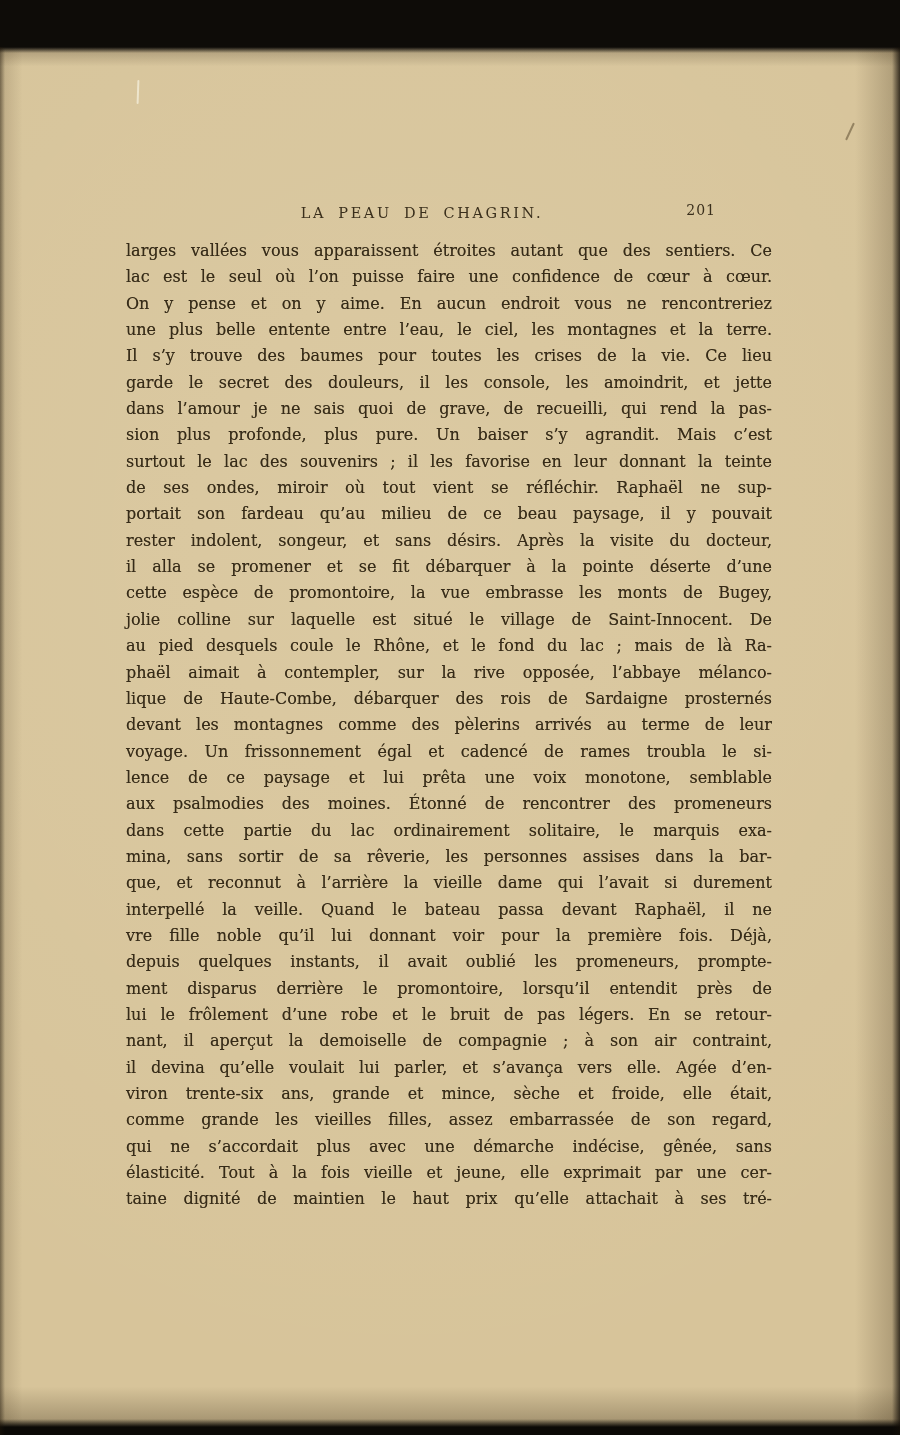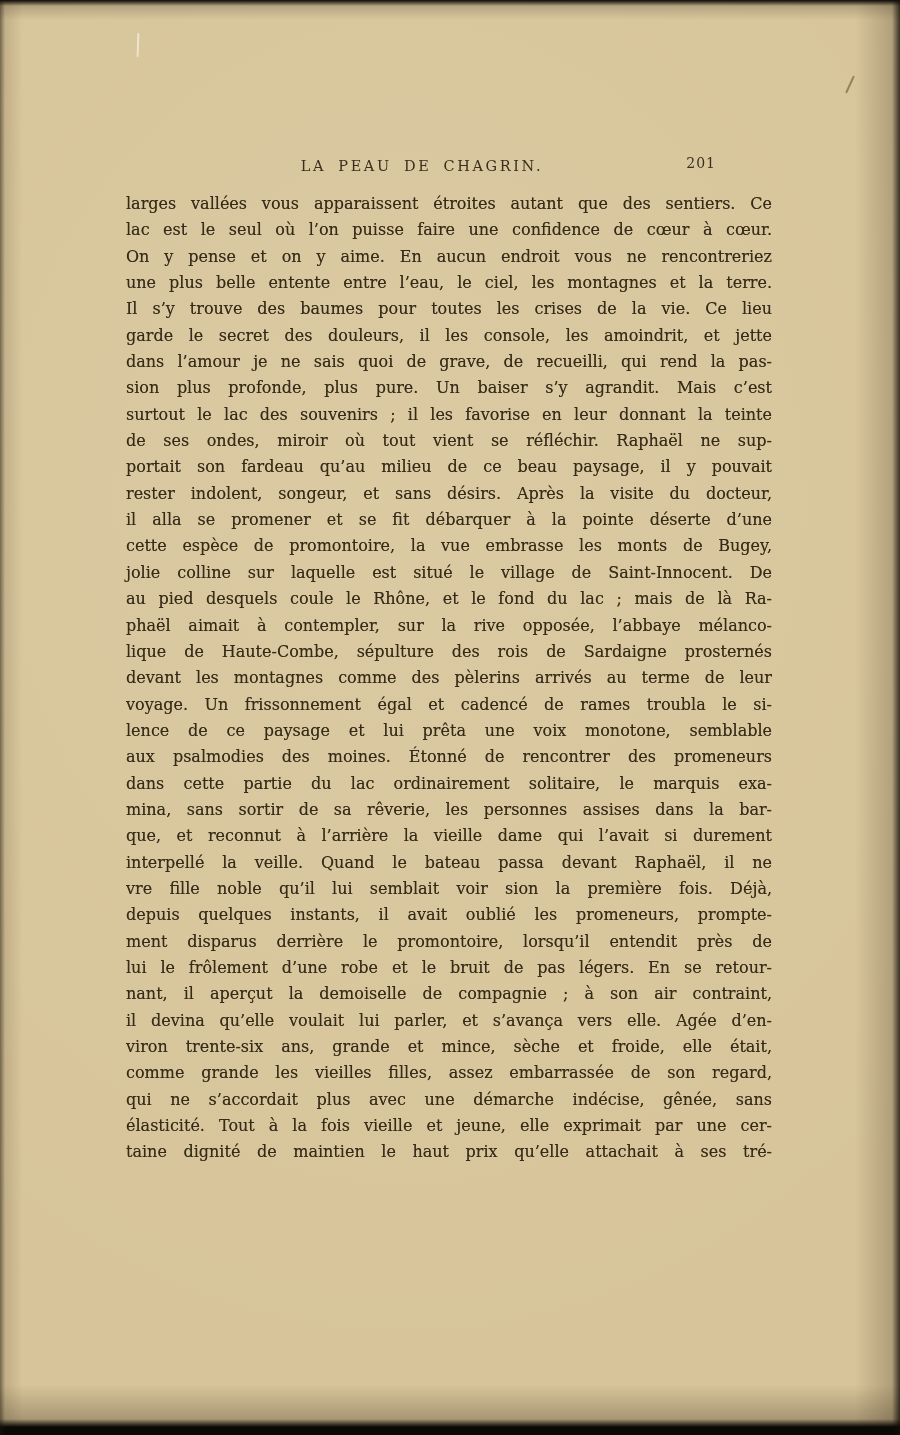--- a/index.html
+++ b/index.html
@@ -9,20 +9,21 @@
     background: #0e0c08;
     font-family: "DejaVu Serif", serif;
   }
   .scan {
     position: absolute; inset: 0;
     background:
       radial-gradient(ellipse 120% 90% at 45% 35%, rgba(255,250,235,0.10), rgba(0,0,0,0) 70%),
       linear-gradient(to right, rgba(70,52,28,0.20) 0, rgba(70,52,28,0) 2.5%, rgba(70,52,28,0) 95%, rgba(60,44,22,0.30) 100%),
       linear-gradient(to bottom, rgba(45,33,15,0.30) 0, rgba(45,33,15,0) 1.4%, rgba(45,33,15,0) 96.5%, rgba(45,33,15,0.40) 100%),
       #d7c49a;
+    margin-top: 47px;
   }
   .edge { position: absolute; }
   .edge-top { top: 0; left: 0; right: 0; height: 6px;
     background: linear-gradient(to bottom, #0c0a07 0, rgba(12,10,7,0.55) 45%, rgba(12,10,7,0) 100%); }
   .edge-bottom { bottom: 0; left: 0; right: 0; height: 16px;
     background: linear-gradient(to top, #0b0906 0, #0b0906 50%, rgba(11,9,6,0) 100%); }
   .edge-left { top: 0; bottom: 0; left: 0; width: 5px;
     background: linear-gradient(to right, rgba(30,22,10,0.45), rgba(30,22,10,0)); }
   .edge-right { top: 0; bottom: 0; right: 0; width: 8px;
     background: linear-gradient(to left, rgba(18,13,7,0.75), rgba(18,13,7,0)); }
@@ -85,30 +86,30 @@
       <div class="text-line">sion plus profonde, plus pure. Un baiser s’y agrandit. Mais c’est</div>
       <div class="text-line">surtout le lac des souvenirs ; il les favorise en leur donnant la teinte</div>
       <div class="text-line">de ses ondes, miroir où tout vient se réfléchir. Raphaël ne sup-</div>
       <div class="text-line">portait son fardeau qu’au milieu de ce beau paysage, il y pouvait</div>
       <div class="text-line">rester indolent, songeur, et sans désirs. Après la visite du docteur,</div>
       <div class="text-line">il alla se promener et se fit débarquer à la pointe déserte d’une</div>
       <div class="text-line">cette espèce de promontoire, la vue embrasse les monts de Bugey,</div>
       <div class="text-line">jolie colline sur laquelle est situé le village de Saint-Innocent. De</div>
       <div class="text-line">au pied desquels coule le Rhône, et le fond du lac ; mais de là Ra-</div>
       <div class="text-line">phaël aimait à contempler, sur la rive opposée, l’abbaye mélanco-</div>
-      <div class="text-line">lique de Haute-Combe, sépulture des rois de Sardaigne prosternés</div>
+      <div class="text-line">lique de Haute-Combe, débarquer des rois de Sardaigne prosternés</div>
       <div class="text-line">devant les montagnes comme des pèlerins arrivés au terme de leur</div>
       <div class="text-line">voyage. Un frissonnement égal et cadencé de rames troubla le si-</div>
       <div class="text-line">lence de ce paysage et lui prêta une voix monotone, semblable</div>
       <div class="text-line">aux psalmodies des moines. Étonné de rencontrer des promeneurs</div>
       <div class="text-line">dans cette partie du lac ordinairement solitaire, le marquis exa-</div>
       <div class="text-line">mina, sans sortir de sa rêverie, les personnes assises dans la bar-</div>
       <div class="text-line">que, et reconnut à l’arrière la vieille dame qui l’avait si durement</div>
       <div class="text-line">interpellé la veille. Quand le bateau passa devant Raphaël, il ne</div>
-      <div class="text-line">vre fille noble qu’il lui semblait voir sion la première fois. Déjà,</div>
+      <div class="text-line">vre fille noble qu’il lui donnant voir pour la première fois. Déjà,</div>
       <div class="text-line">depuis quelques instants, il avait oublié les promeneurs, prompte-</div>
       <div class="text-line">ment disparus derrière le promontoire, lorsqu’il entendit près de</div>
       <div class="text-line">lui le frôlement d’une robe et le bruit de pas légers. En se retour-</div>
       <div class="text-line">nant, il aperçut la demoiselle de compagnie ; à son air contraint,</div>
       <div class="text-line">il devina qu’elle voulait lui parler, et s’avança vers elle. Agée d’en-</div>
       <div class="text-line">viron trente-six ans, grande et mince, sèche et froide, elle était,</div>
       <div class="text-line">comme grande les vieilles filles, assez embarrassée de son regard,</div>
       <div class="text-line">qui ne s’accordait plus avec une démarche indécise, gênée, sans</div>
       <div class="text-line">élasticité. Tout à la fois vieille et jeune, elle exprimait par une cer-</div>
       <div class="text-line">taine dignité de maintien le haut prix qu’elle attachait à ses tré-</div>

